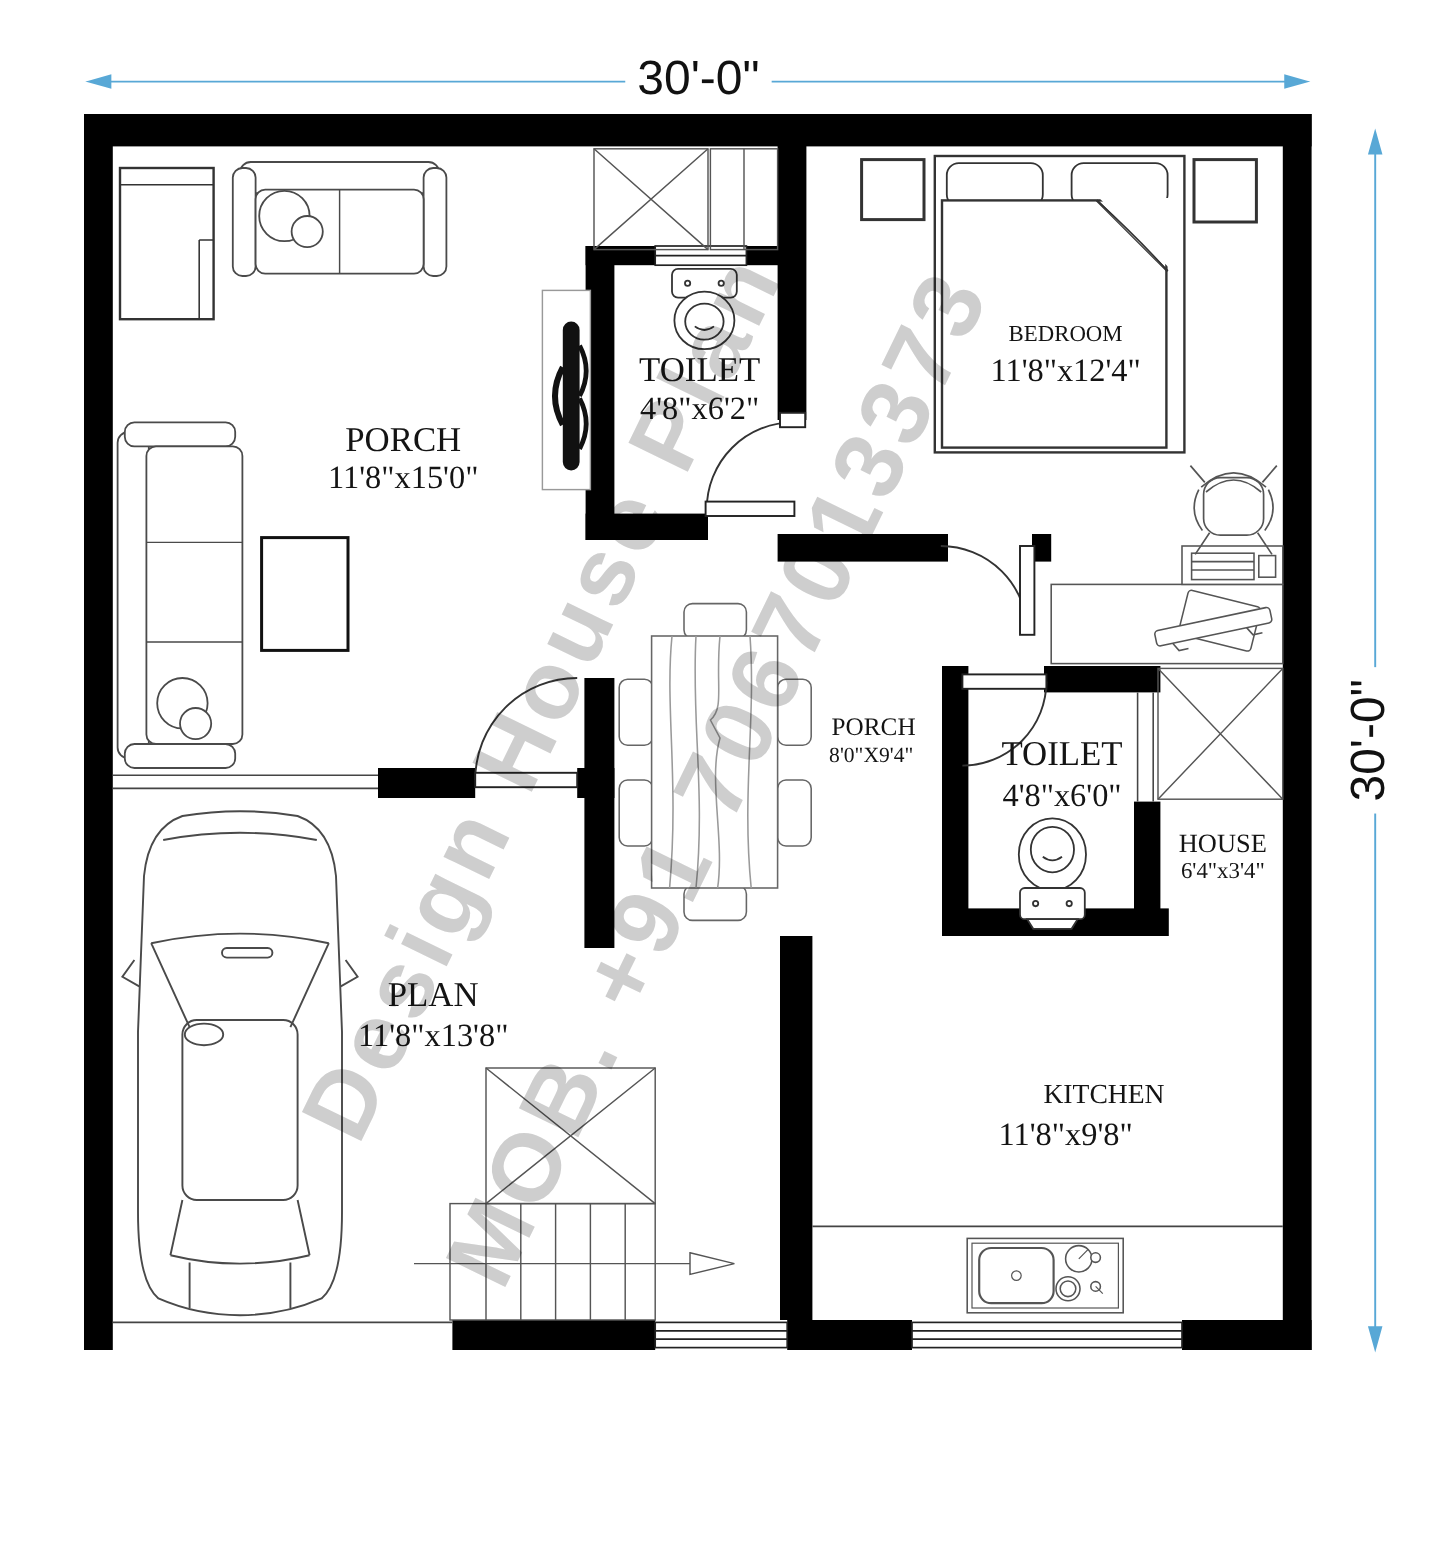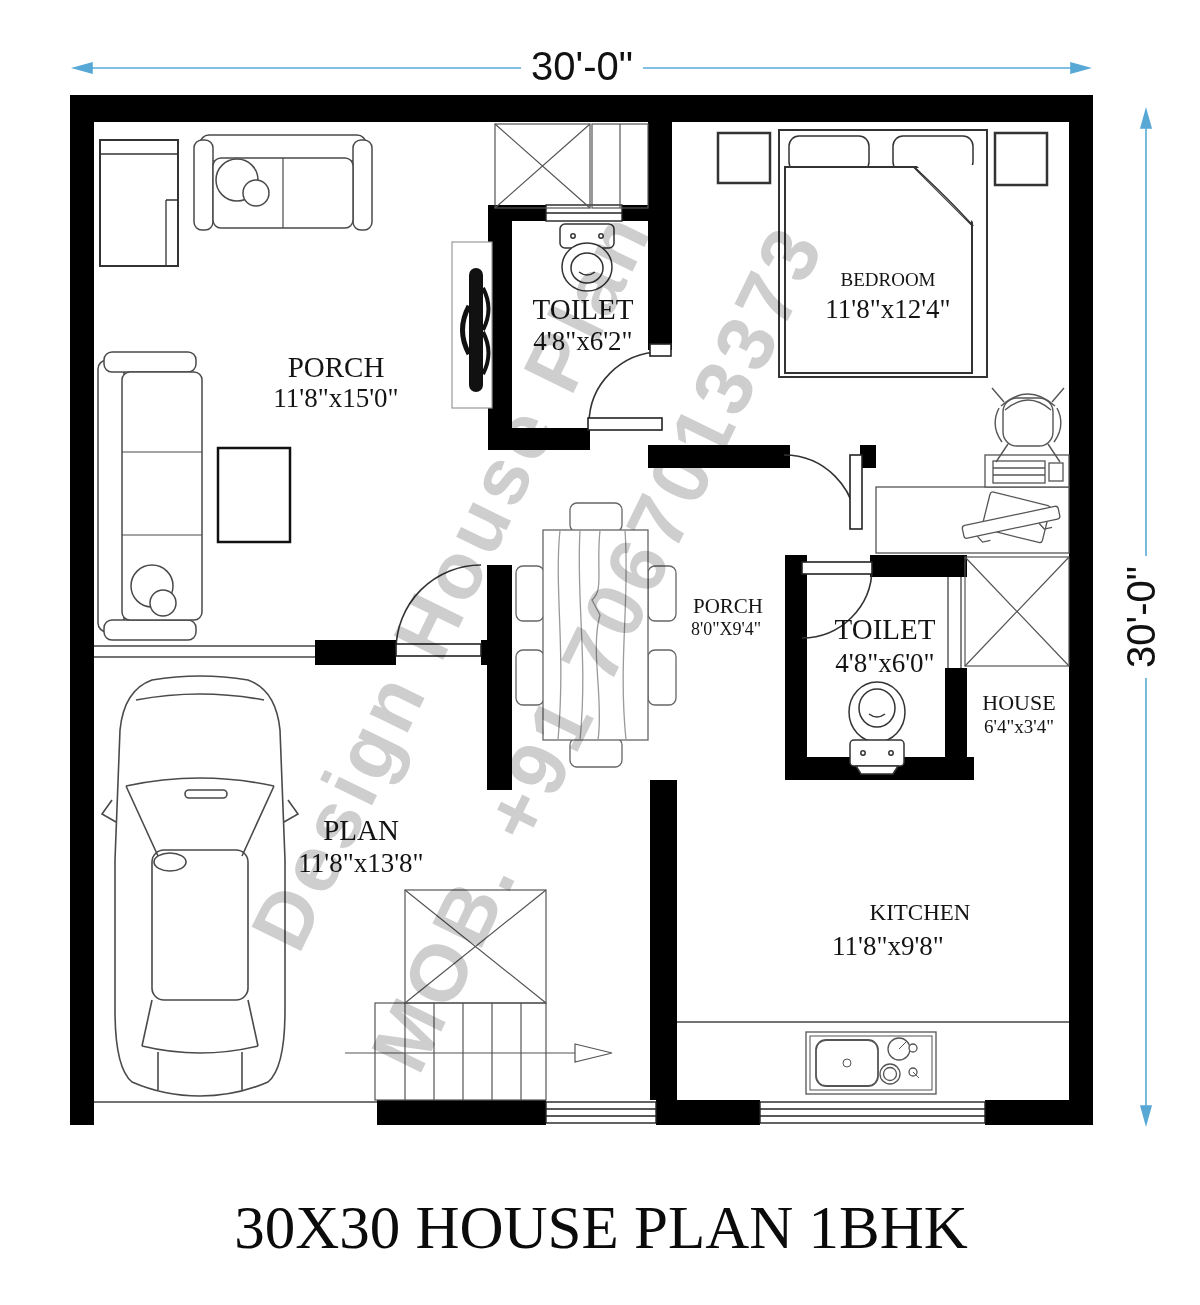--- a/index.html
+++ b/index.html
@@ -249,20 +249,19 @@
   <div class="lbl" style="left:1019px;top:703px;font-size:22px">HOUSE</div>
   <div class="lbl" style="left:1019px;top:726px;font-size:19px">6'4"x3'4"</div>
   <div class="lbl" style="left:361px;top:830px;font-size:29px">PLAN</div>
   <div class="lbl" style="left:361px;top:863px;font-size:27px">11'8"x13'8"</div>
   <div class="lbl" style="left:920px;top:912px;font-size:23px">KITCHEN</div>
   <div class="lbl" style="left:888px;top:946px;font-size:27px">11'8"x9'8"</div>
 
   <div class="dim" style="left:582px;top:66px">30'-0"</div>
   <div class="dim vertical" style="left:1141px;top:617px">30'-0"</div>
 
-  <div class="title">30X30 HOUSE PLAN 1BHK</div>
 
   <div class="wm-layer">
     <div class="wm" style="left:452px;top:580px">Design House Plan</div>
     <div class="wm" style="left:598px;top:648px">MOB. +91 7067013373</div>
   </div>
 
 </div>
 
 </body></html>

